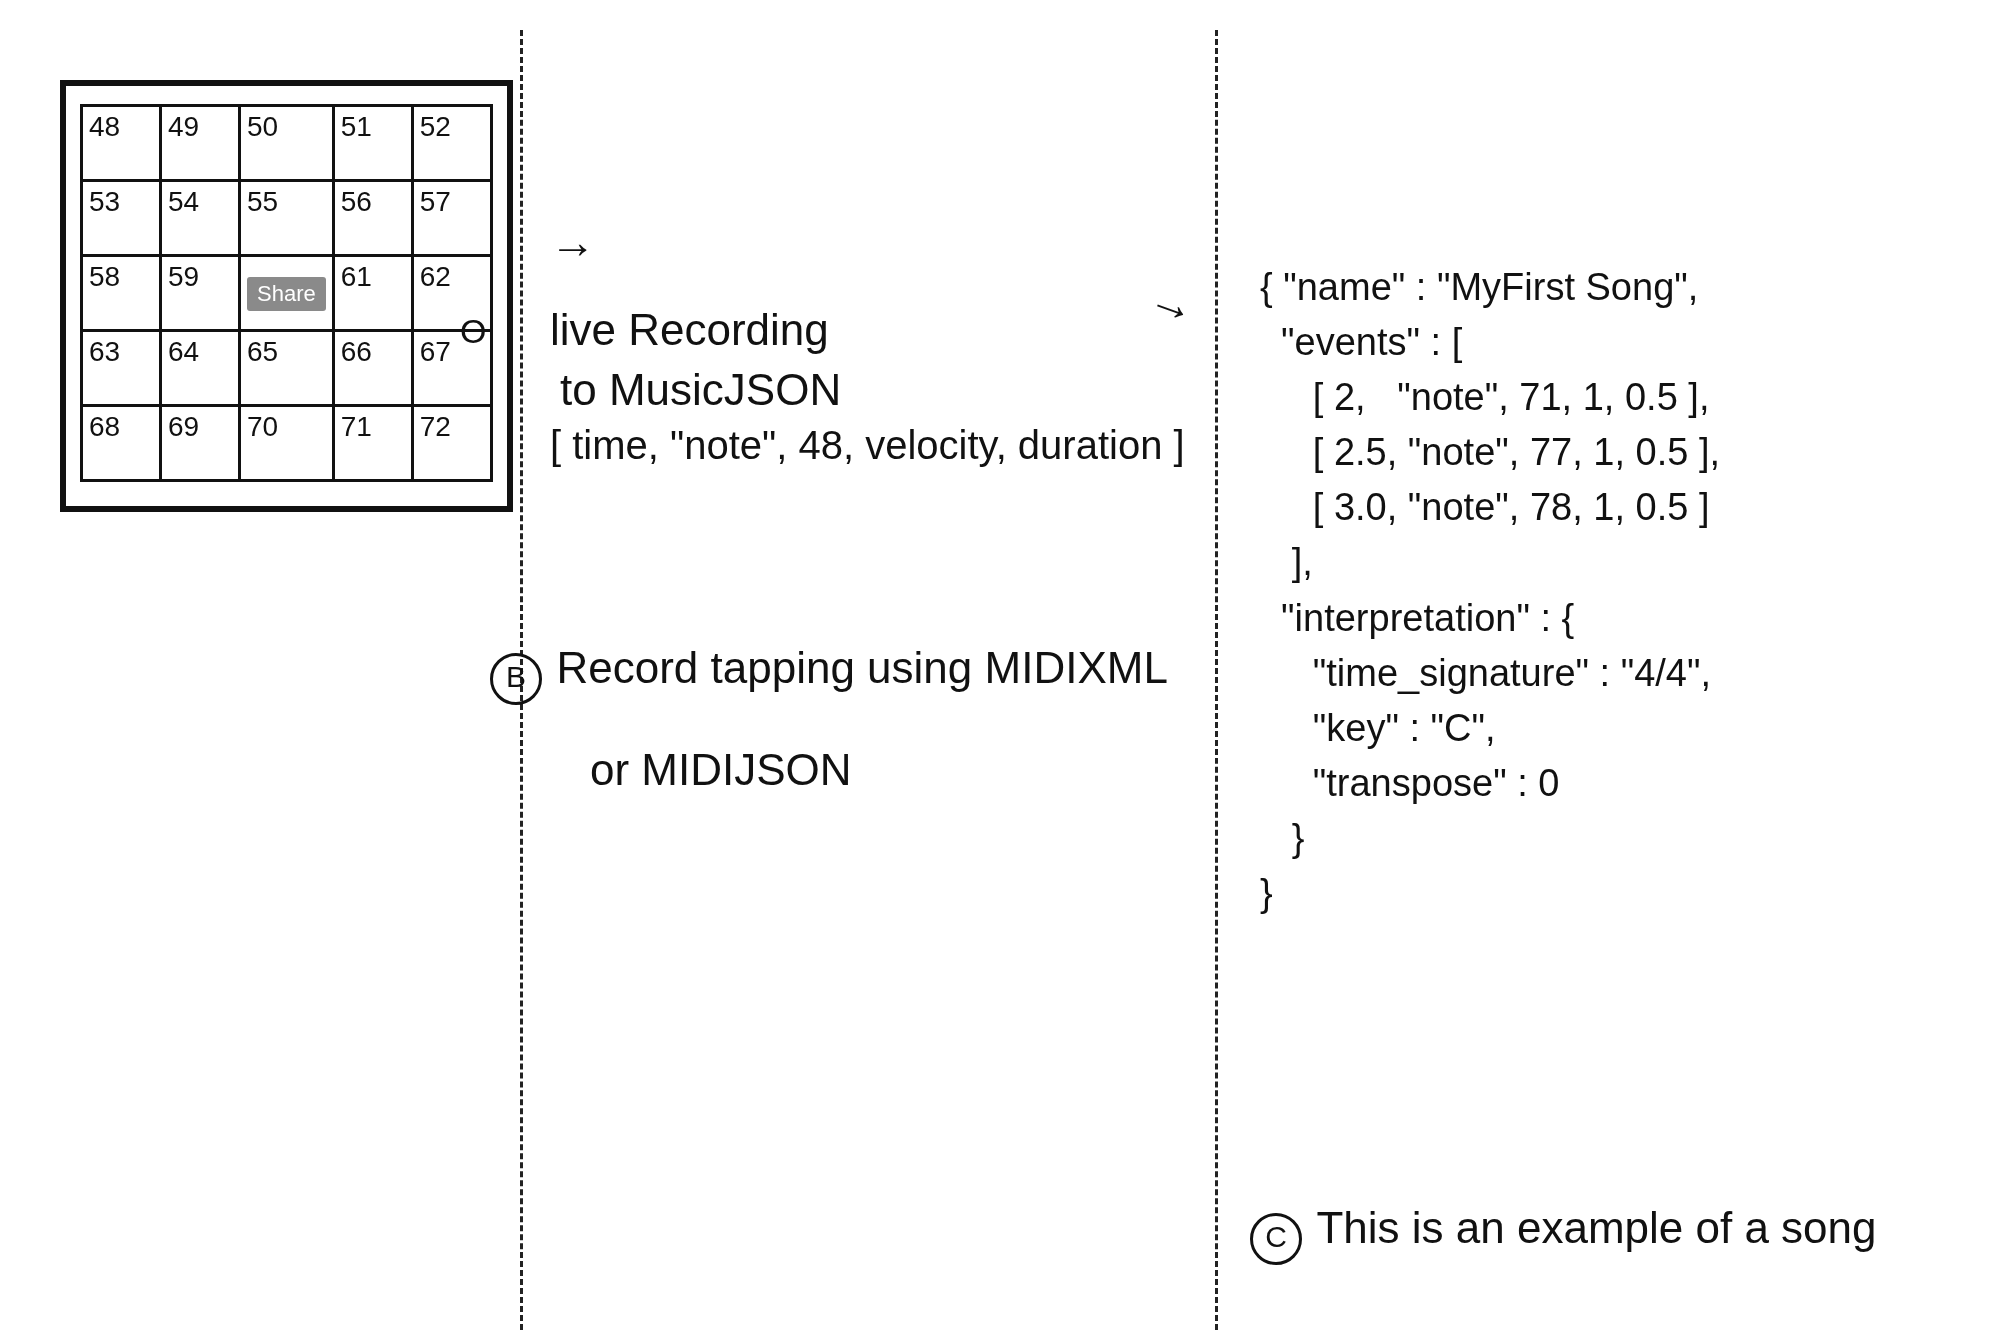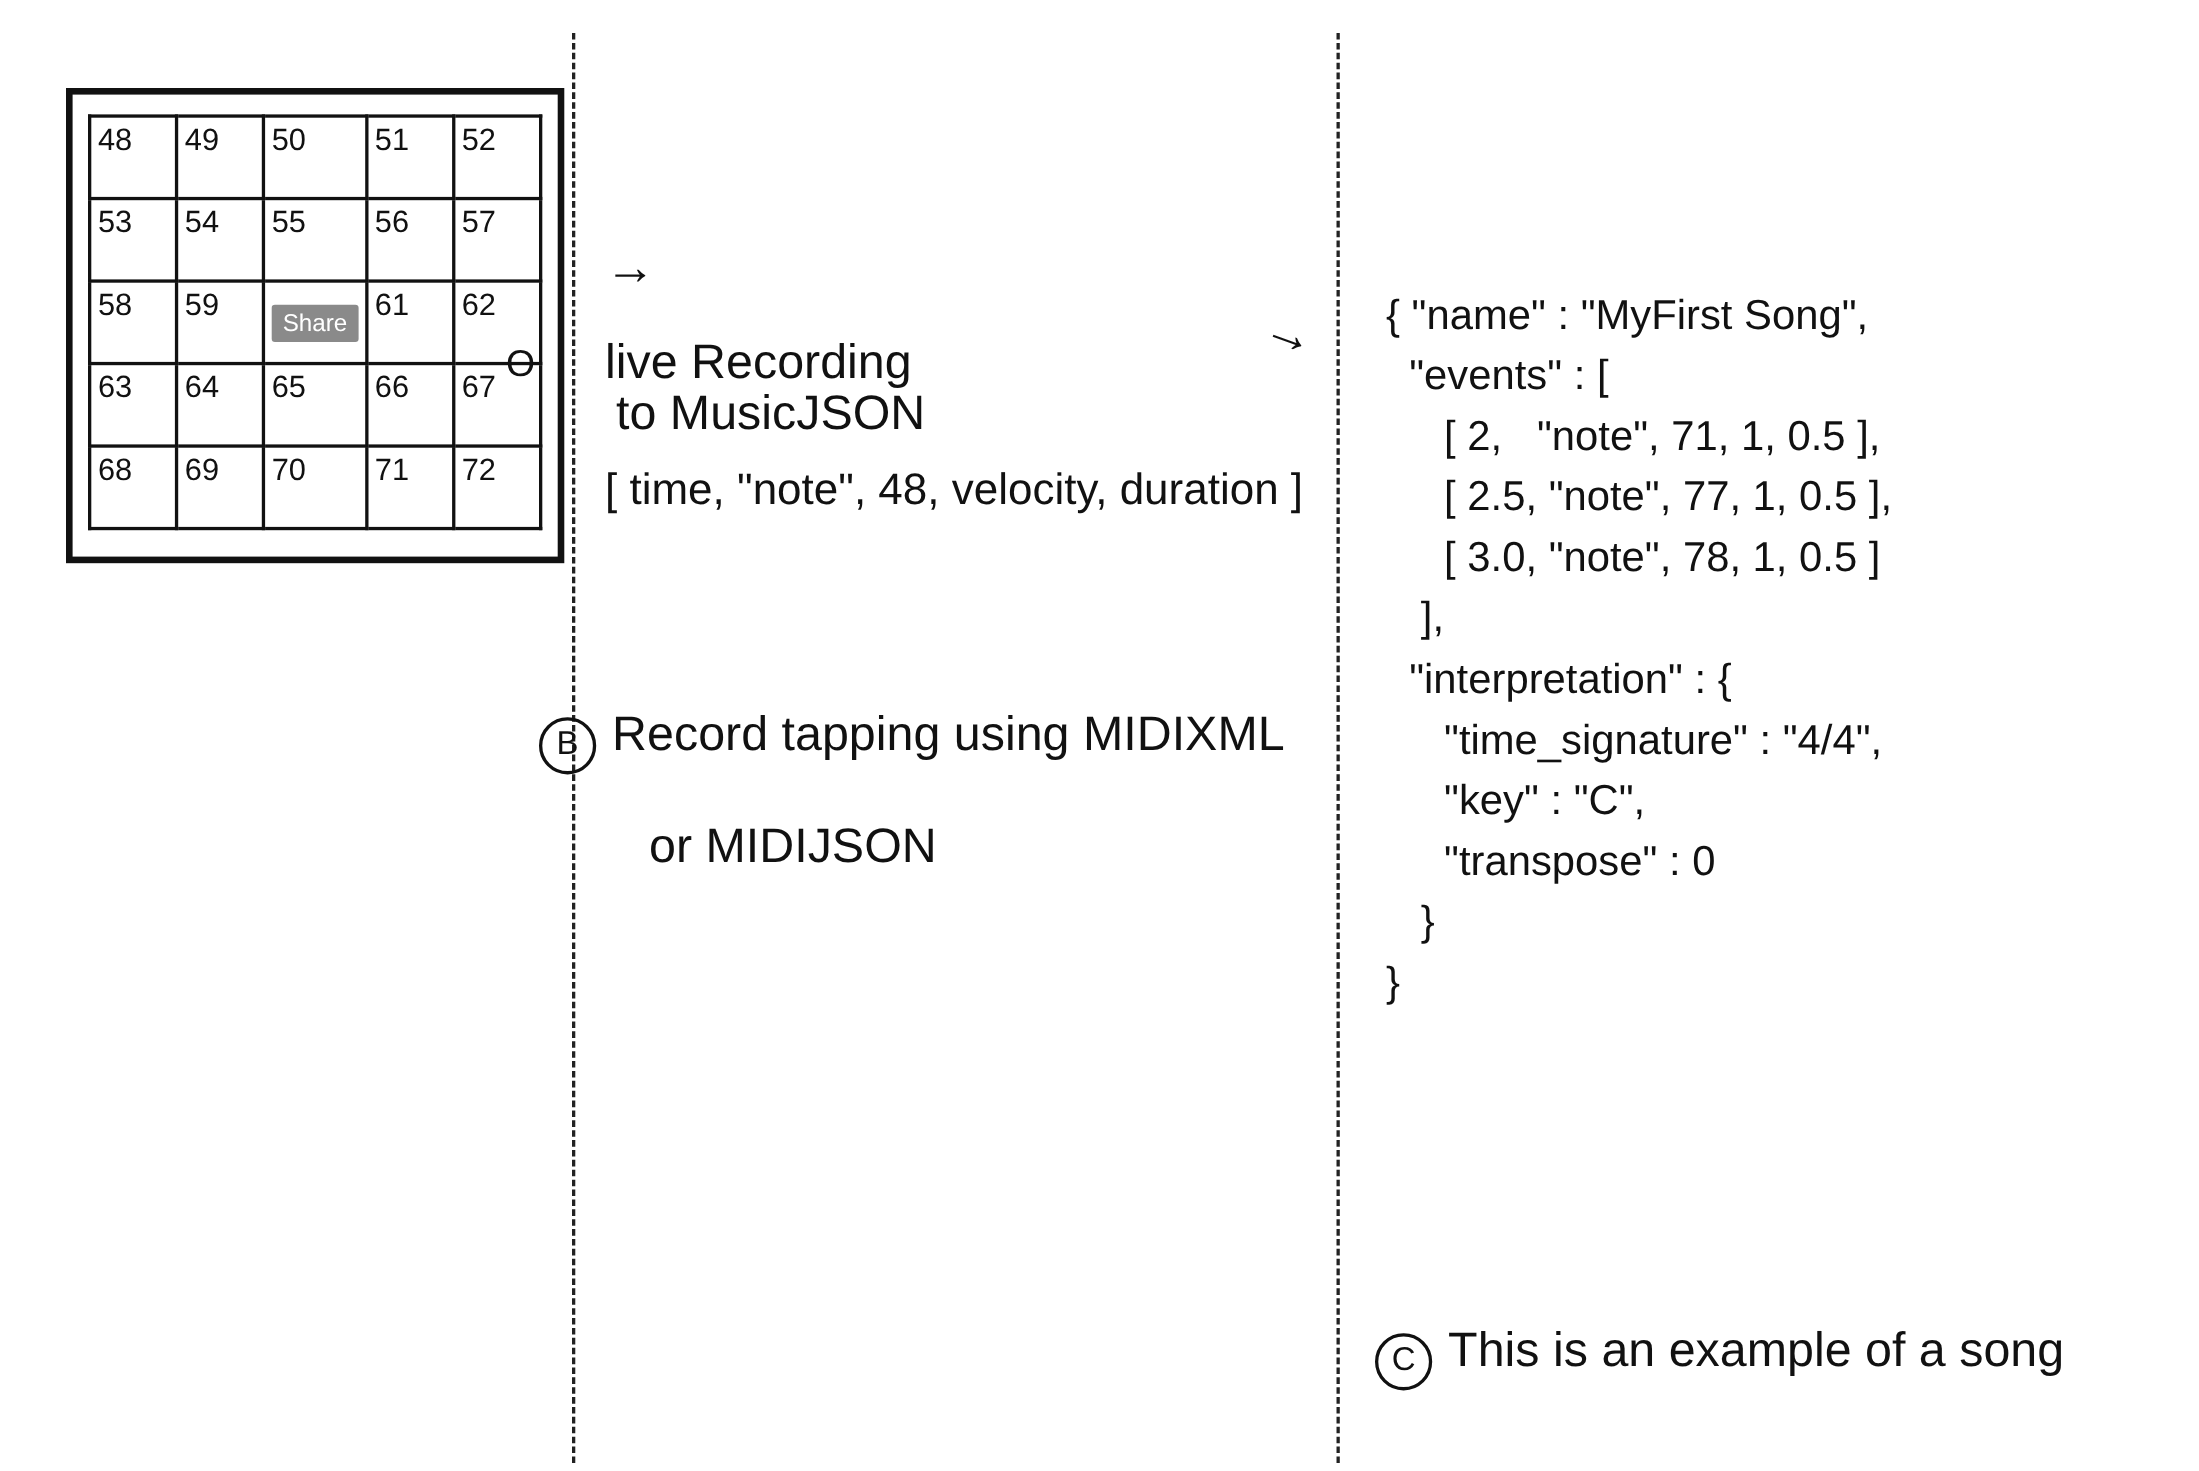--- a/index.html
+++ b/index.html
@@ -136,21 +136,21 @@
     </tbody>
       </table>
   </div>
 
   <div class="abs hand" style="left:460px; top:310px; font-size:34px;">O</div>
 
 
   <div class="abs arrow" style="left:550px; top:215px;">→</div>
 
   <div class="abs hand hand-lg" style="left:550px; top:270px;">live Recording</div>
-  <div class="abs hand hand-lg" style="left:560px; top:316px;">to MusicJSON</div>
+  <div class="abs hand hand-lg" style="left:560px; top:330px;">to MusicJSON</div>
   <div class="abs hand" style="left:550px; top:420px; font-size:40px;">[ time, "note", 48, velocity, duration ]</div>
 
   <div class="abs" style="left:490px; top:640px;">
     <span class="circled">B</span>
     <span class="hand hand-lg">Record tapping using MIDIXML</span>
   </div>
   <div class="abs hand hand-lg" style="left:590px; top:710px;">or MIDIJSON</div>
 
   <div class="abs arrow" style="left:1150px; top:275px; transform:rotate(20deg);">→</div>
 

